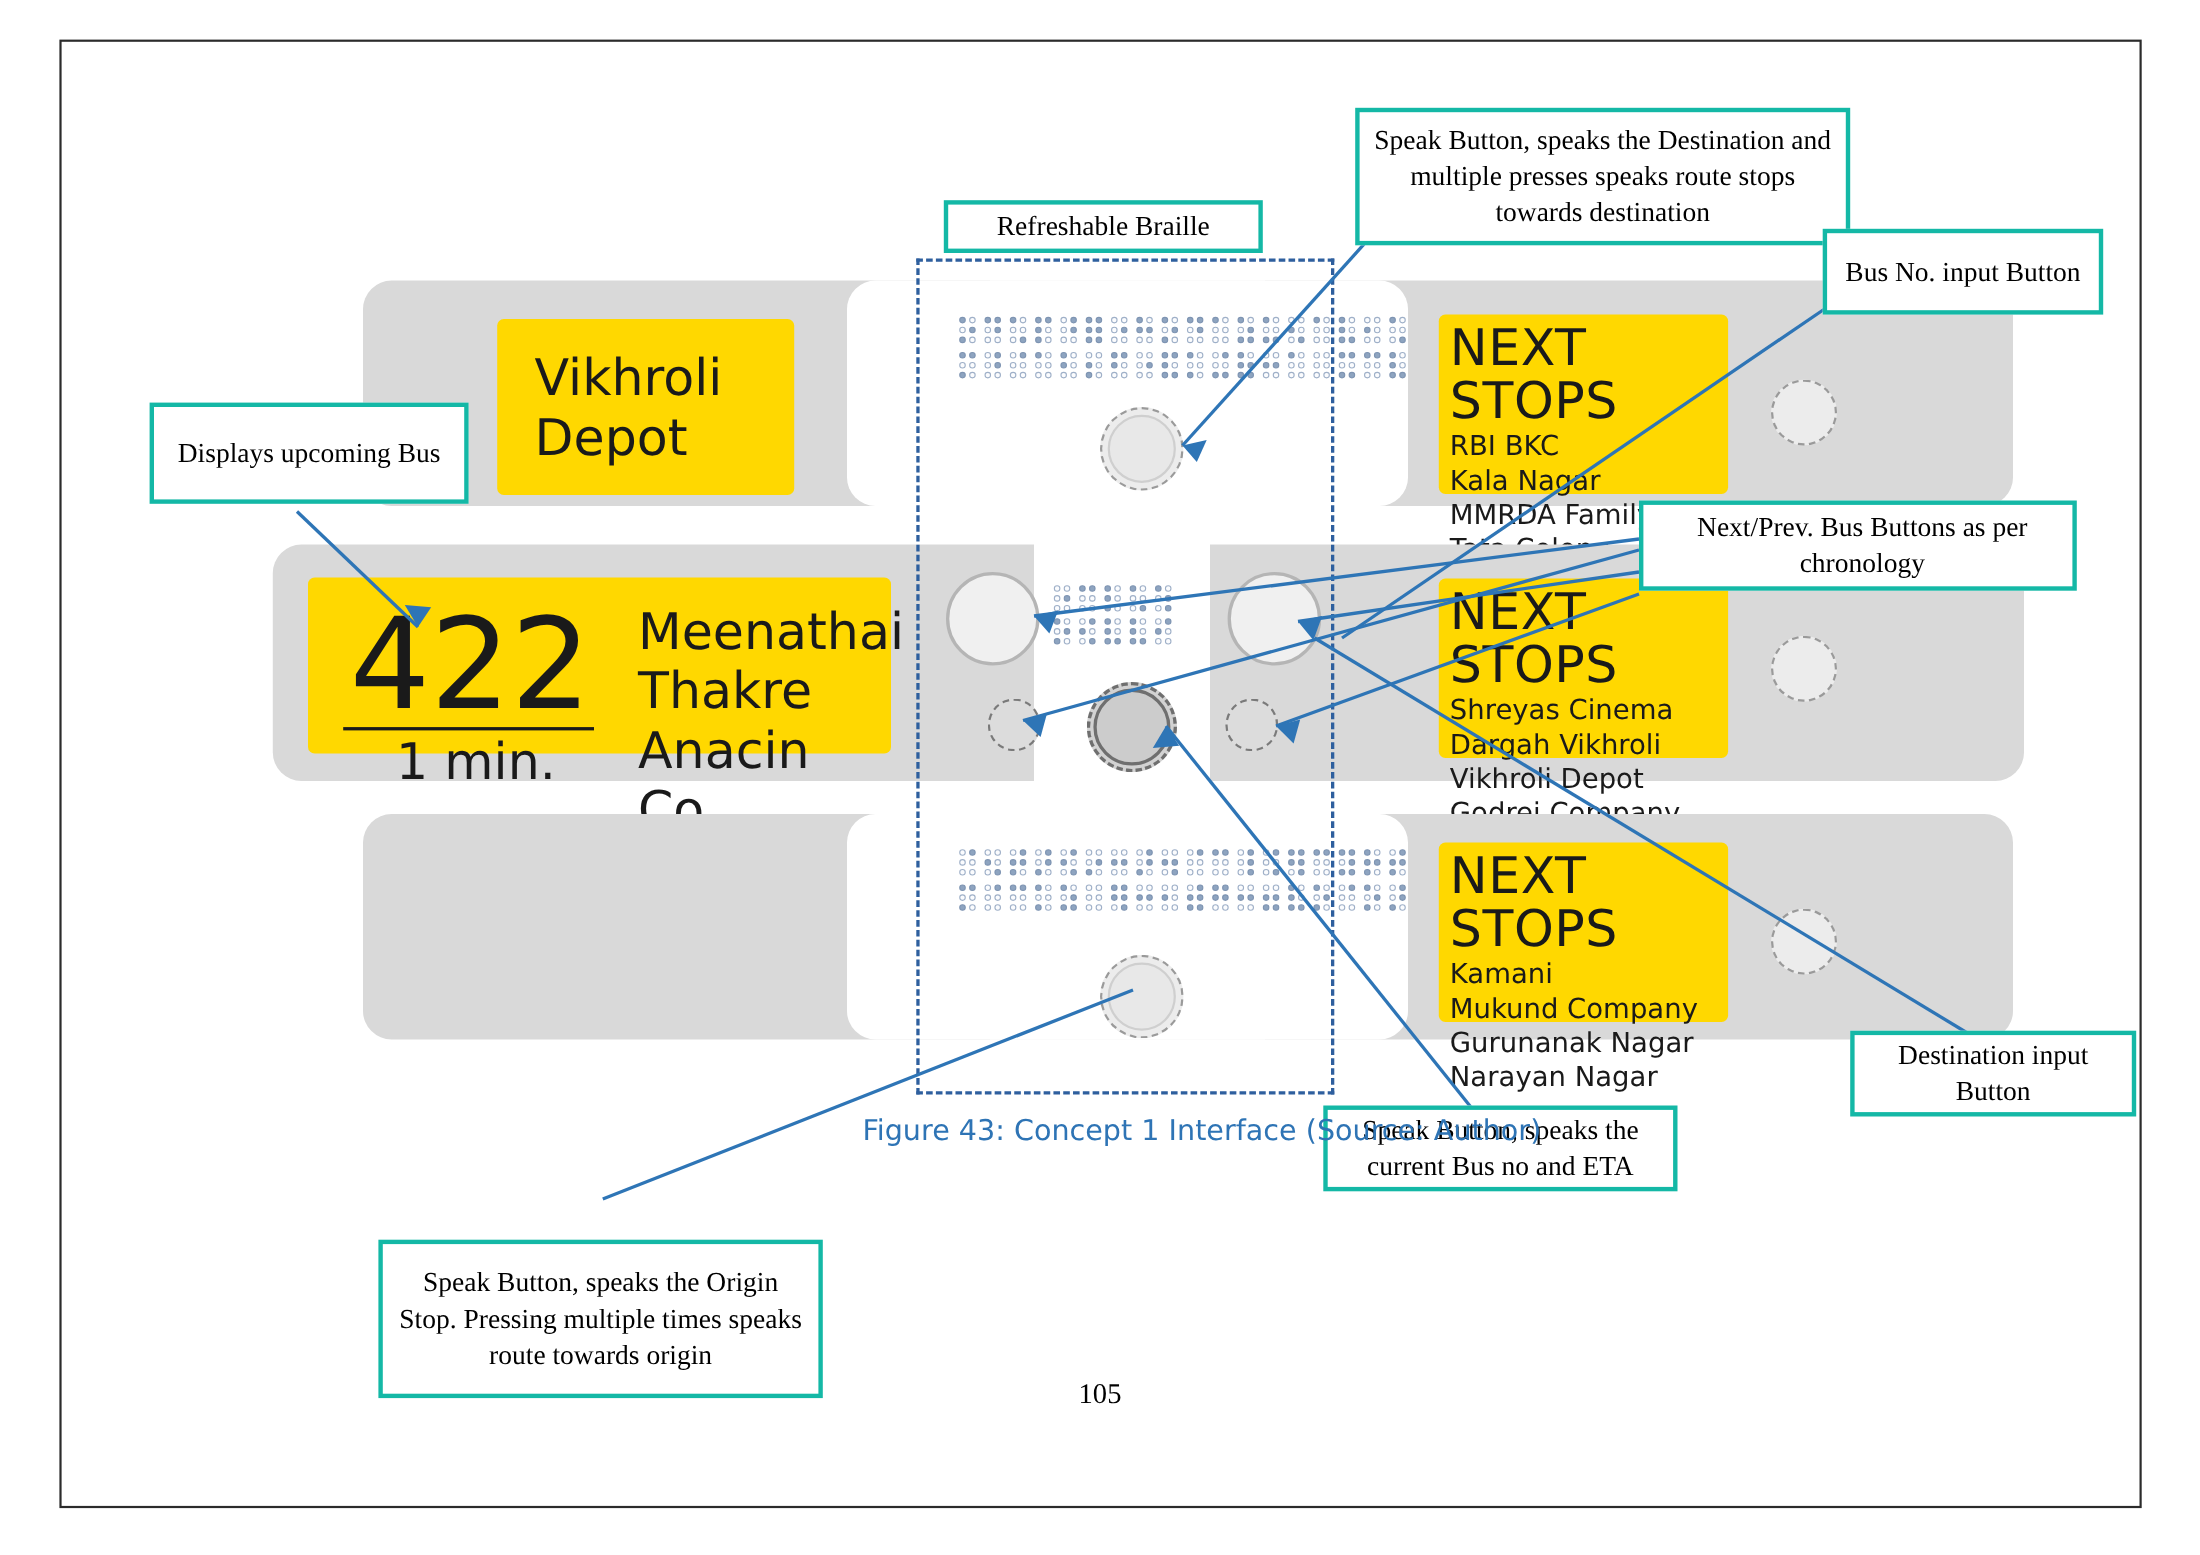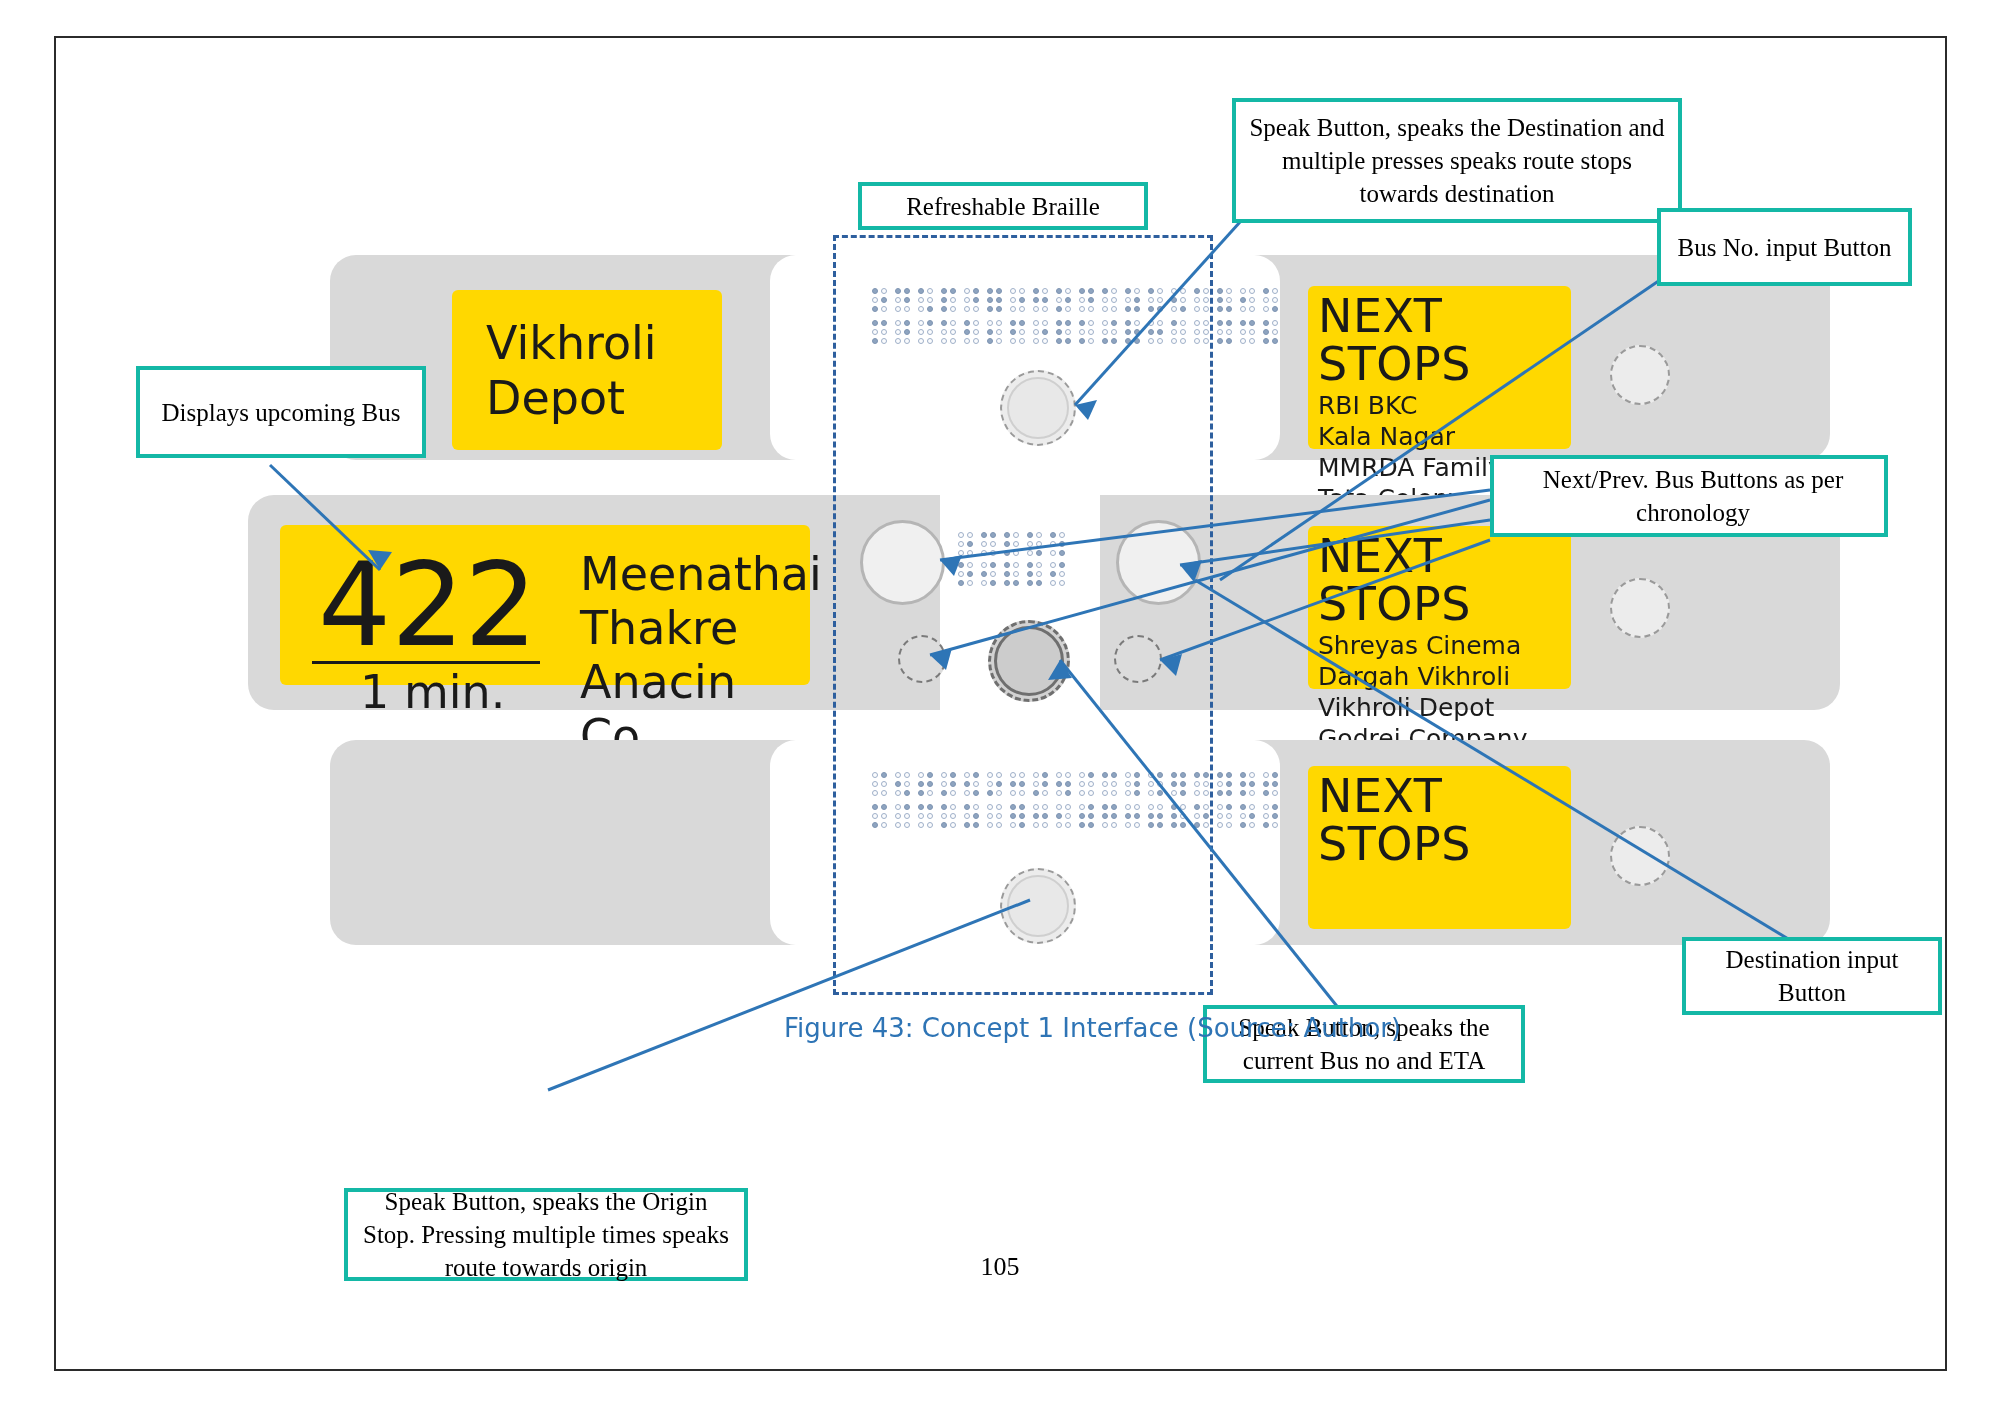--- a/index.html
+++ b/index.html
@@ -809,20 +809,26 @@
         <div class="bdot on"></div>
         <div class="bdot"></div>
       </div>
     </div>
 
   <div class="btn-round" style="left:1000px;top:868px;width:76px;height:76px;"></div>
   <div class="btn-round" style="left:1007px;top:875px;width:62px;height:62px;border-style:solid;border-color:#cfcfcf;background:#e8e8e8;"></div>
 
   <div class="yellow" style="left:1308px;top:766px;width:263px;height:163px;">
     <div class="ns-title">NEXT STOPS</div>
+    <div class="ns-list">
+      <div>Kamani</div>
+      <div>Mukund Company</div>
+      <div>Gurunanak Nagar</div>
+      <div>Narayan Nagar</div>
+    </div>
   </div>
 
   <div class="btn-round" style="left:1610px;top:826px;width:60px;height:60px;"></div>
 
   <div id="braille-region" style="left:833px;top:235px;width:380px;height:760px;"></div>
 </div>
 
 <svg id="leaders" viewBox="0 0 2000 1414">
   <g stroke="#2e75b6" stroke-width="3" fill="none">
     <line x1="1240" y1="222" x2="1075" y2="405"></line>
@@ -868,18 +874,18 @@
 </div>
 
 <div class="callout" style="left:1682px;top:937px;width:260px;height:78px;">
   <span>Destination input Button</span>
 </div>
 
 <div class="callout" style="left:1203px;top:1005px;width:322px;height:78px;">
   <span>Speak Button, speaks the current Bus no and ETA</span>
 </div>
 
-<div class="callout" style="left:344px;top:1188px;width:404px;height:93px;text-align:center;">
+<div class="callout" style="left:344px;top:1127px;width:404px;height:144px;text-align:center;">
   <span>Speak Button, speaks the Origin Stop. Pressing multiple times speaks route towards origin</span>
 </div>
 
 <div id="caption">Figure 43: Concept 1 Interface (Source: Author)</div>
 <div id="pageno">105</div>
 
 </body></html>

